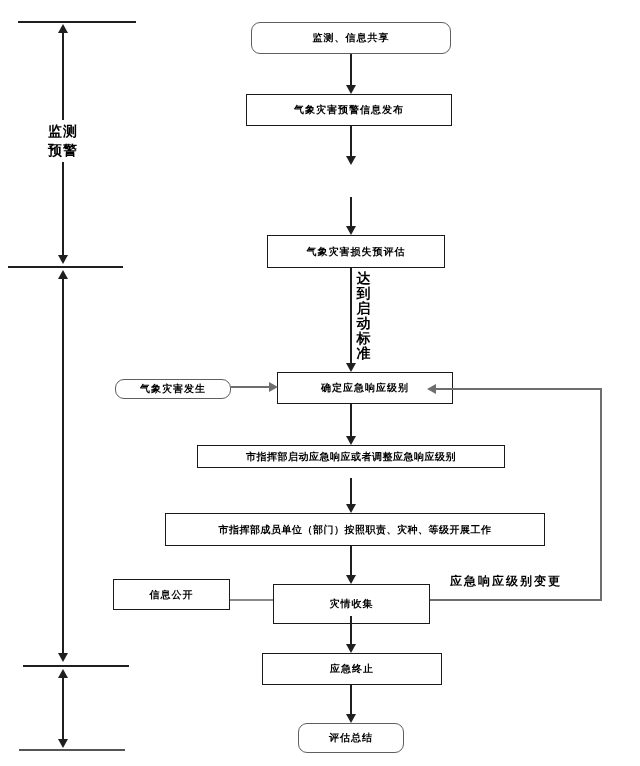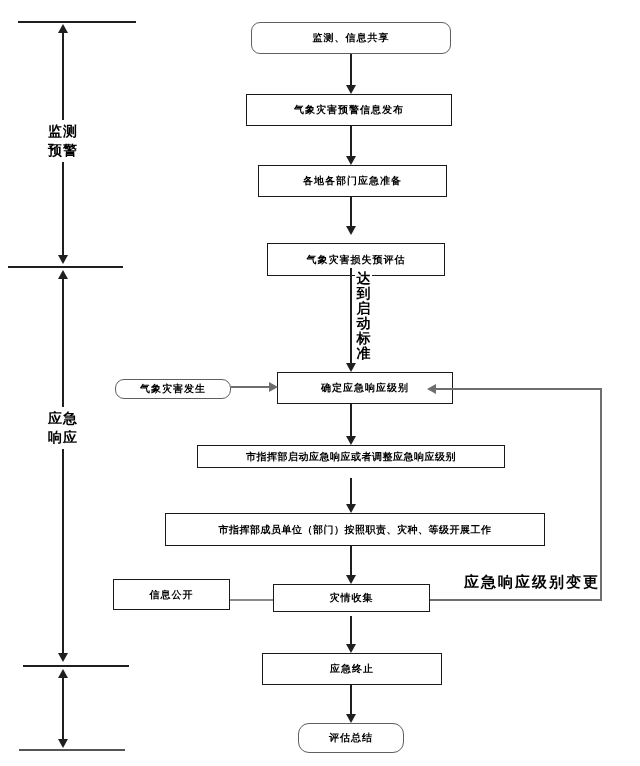--- a/index.html
+++ b/index.html
@@ -29,60 +29,57 @@
   .ah-right{border-top:5px solid transparent;border-bottom:5px solid transparent;border-left:9px solid var(--side-line);}
   .ah-left{border-top:5px solid transparent;border-bottom:5px solid transparent;border-right:9px solid var(--side-line);}
   .phase-label{
     position:absolute;background:var(--background);font-weight:bold;font-size:14px;
     text-align:center;white-space:pre-line;line-height:19px;letter-spacing:1px;padding:2px 0;
   }
   .vtext{
     position:absolute;width:17px;font-weight:bold;font-size:14px;line-height:15px;
     word-break:break-all;text-align:center;background:var(--background);font-family:Liberation Mono, monospace;
   }
-  .edge-label{position:absolute;font-weight:bold;font-size:15px;letter-spacing:2px;text-align:right;white-space:nowrap;}
+  .edge-label{position:absolute;font-weight:bold;font-size:12px;letter-spacing:2px;text-align:left;white-space:nowrap;}
 </style>
 </head>
 <body>
 
 <div id="canvas">
 
   <div class="hline" style="left:18px;top:21px;width:118px;"></div>
   <div class="hline" style="left:8px;top:266px;width:115px;"></div>
   <div class="hline" style="left:23px;top:665px;width:106px;"></div>
   <div class="hline" style="left:19px;top:749px;width:106px;background:#555;"></div>
 
   <div class="ah ah-up" style="left:58px;top:24px;"></div>
   <div class="vline" style="left:62px;top:33px;height:222px;"></div>
   <div class="ah ah-down" style="left:58px;top:255px;"></div>
   <div class="phase-label" style="left:38px;top:120px;width:50px;">监测
 预警</div>
 
   <div class="ah ah-up" style="left:58px;top:270px;"></div>
   <div class="vline" style="left:62px;top:279px;height:374px;"></div>
   <div class="ah ah-down" style="left:58px;top:653px;"></div>
-  <div class="phase-label" style="left:38px;top:407px;width:50px;">应急
-响应</div>
 
   <div class="ah ah-up" style="left:58px;top:669px;"></div>
   <div class="vline" style="left:62px;top:678px;height:61px;"></div>
   <div class="ah ah-down" style="left:58px;top:739px;"></div>
 
   <div class="node rounded" style="left:251px;top:22px;width:200px;height:32px;">监测、信息共享</div>
   <div class="node" style="left:246px;top:94px;width:206px;height:32px;">气象灾害预警信息发布</div>
-  <div class="node" style="left:258px;top:165px;width:189px;height:32px;">各地各部门应急准备</div>
-  <div class="node" style="left:267px;top:235px;width:178px;height:33px;margin-top:8px;">气象灾害损失预评估</div>
+  <div class="node" style="left:267px;top:235px;width:178px;height:33px;">气象灾害损失预评估</div>
   <div class="node rounded" style="left:115px;top:379px;width:116px;height:20px;">气象灾害发生</div>
   <div class="node" style="left:277px;top:372px;width:176px;height:32px;">确定应急响应级别</div>
   <div class="node" style="left:197px;top:445px;width:308px;height:23px;letter-spacing:0.5px;">市指挥部启动应急响应或者调整应急响应级别</div>
   <div class="node" style="left:165px;top:513px;width:380px;height:33px;letter-spacing:0.5px;">市指挥部成员单位（部门）按照职责、灾种、等级开展工作</div>
   <div class="node" style="left:113px;top:579px;width:117px;height:31px;">信息公开</div>
-  <div class="node" style="left:273px;top:584px;width:157px;height:28px;">灾情收集</div>
+  <div class="node" style="left:273px;top:584px;width:157px;height:40px;">灾情收集</div>
   <div class="node" style="left:262px;top:653px;width:180px;height:32px;">应急终止</div>
-  <div class="node rounded" style="left:298px;top:723px;width:106px;height:30px;border-radius:11px;">评估总结</div>
+  <div class="node rounded" style="left:298px;top:723px;width:106px;height:30px;">评估总结</div>
 
   <div class="vline" style="left:350px;top:54px;height:32px;"></div>
   <div class="ah ah-down" style="left:346px;top:85px;"></div>
 
   <div class="vline" style="left:350px;top:126px;height:31px;"></div>
   <div class="ah ah-down" style="left:346px;top:156px;"></div>
 
   <div class="vline" style="left:350px;top:197px;height:30px;"></div>
   <div class="ah ah-down" style="left:346px;top:226px;"></div>
 

